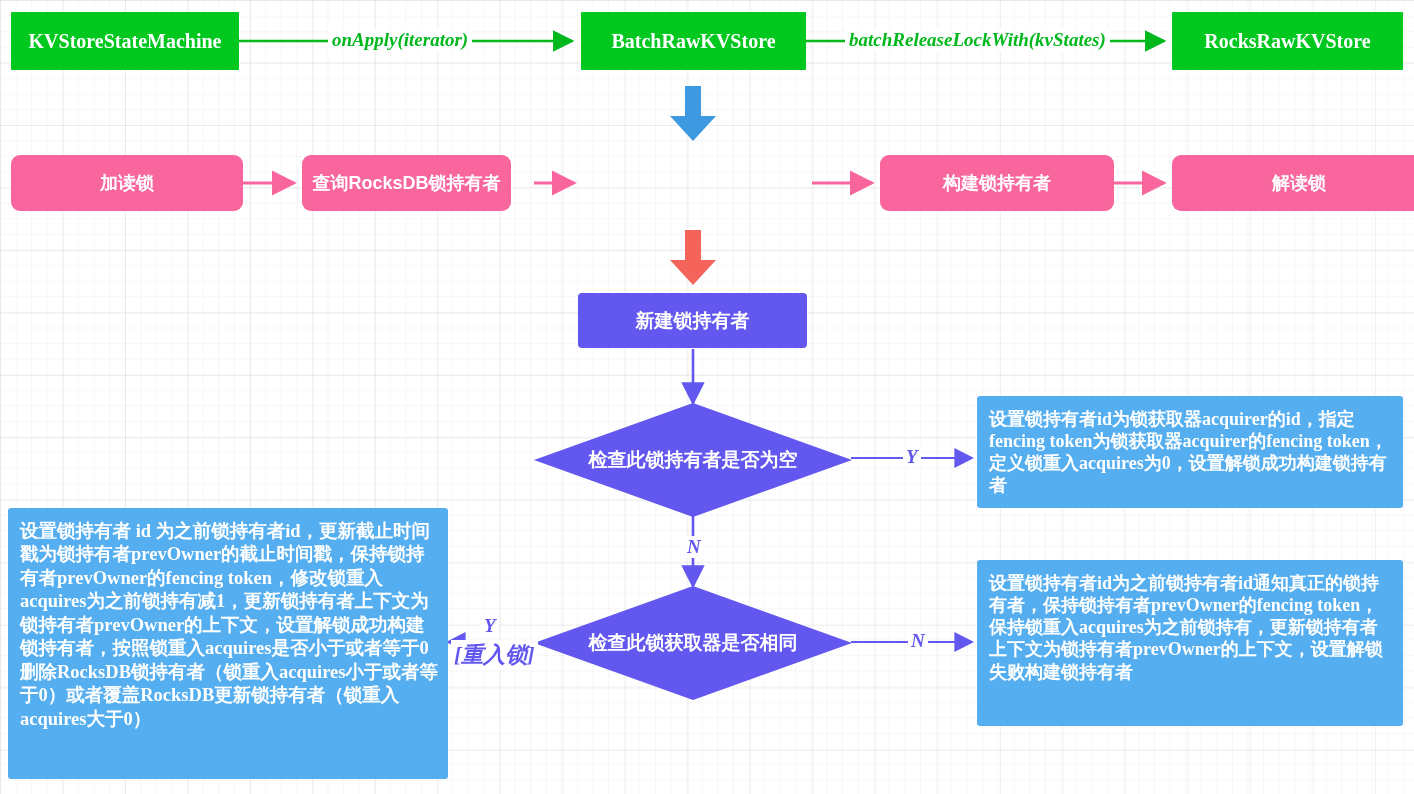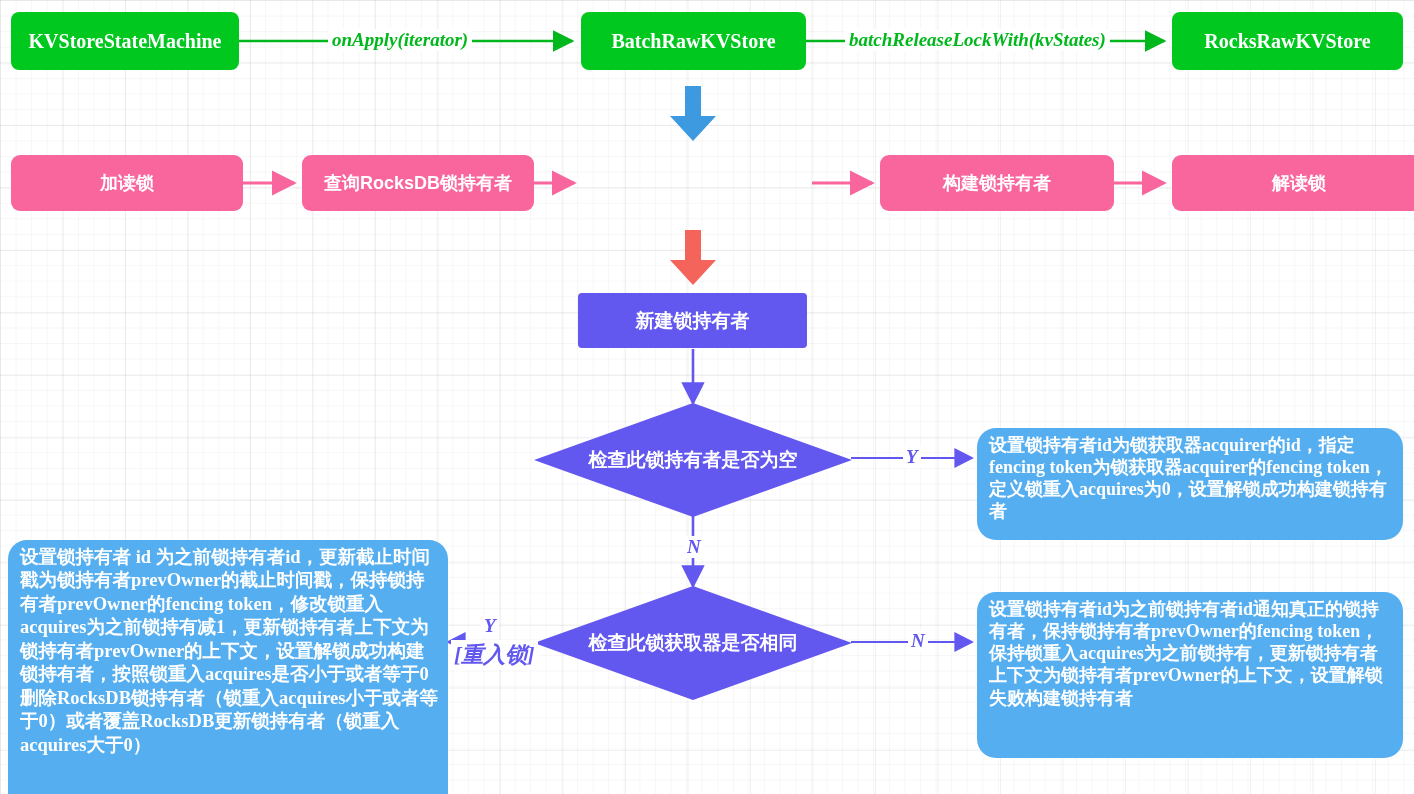--- a/index.html
+++ b/index.html
@@ -27,21 +27,21 @@
     display:flex;
     align-items:center;
     justify-content:center;
     text-align:center;
     color:#ffffff;
     font-weight:bold;
     z-index:5;
   }
   .green-node{
     background:#00c81e;
-    border-radius:8px;
+    border-radius:1px;
     font-size:20px;
     letter-spacing:0px;
   }
   .pink-node{
     background:#f9669e;
     border-radius:9px;
     font-size:18px;
     font-family:"Liberation Sans", sans-serif;
     font-weight:bold;
   }
@@ -49,28 +49,27 @@
     background:#6257ee;
     border-radius:4px;
     font-size:19px;
     font-family:"Liberation Sans", sans-serif;
     font-weight:bold;
   }
   .cyan-note{
     position:absolute;
     box-sizing:border-box;
     background:#54aef0;
-    border-radius:19px;
+    border-radius:3px;
     color:#ffffff;
     font-weight:bold;
-    padding:6px 10px 6px 12px;
+    padding:12px 10px 6px 12px;
     line-height:1.23;
     z-index:6;
     text-align:left;
-    margin-top:32px;
   }
   .diamond-wrap{
     position:absolute;
     z-index:5;
   }
   .diamond-wrap svg{display:block;}
   .diamond-label{
     position:absolute;
     left:0;top:0;width:100%;height:100%;
     display:flex;align-items:center;justify-content:center;
@@ -154,21 +153,21 @@
   </div>
 
   <svg class="fatarrow" style="left:667px;top:86px;width:52px;height:56px;" viewBox="0 0 52 56">
     <path d="M18,0 L34,0 L34,30 L49,30 L26,55 L3,30 L18,30 Z" fill="#3d9ae0"></path>
   </svg>
 
   <div class="node pink-node" style="left:11px;top:155px;width:232px;height:56px;text-align:right;">
     <span>加读锁</span>
   </div>
 
-  <div class="node pink-node" style="left:302px;top:155px;width:232px;height:56px;">
+  <div class="node pink-node" style="left:302px;top:155px;width:209px;height:56px;">
     <span>查询RocksDB锁持有者</span>
   </div>
 
 
   <div class="node pink-node" style="left:880px;top:155px;width:234px;height:56px;">
     <span>构建锁持有者</span>
   </div>
 
   <div class="node pink-node" style="left:1172px;top:155px;width:254px;height:56px;">
     <span>解读锁</span>

